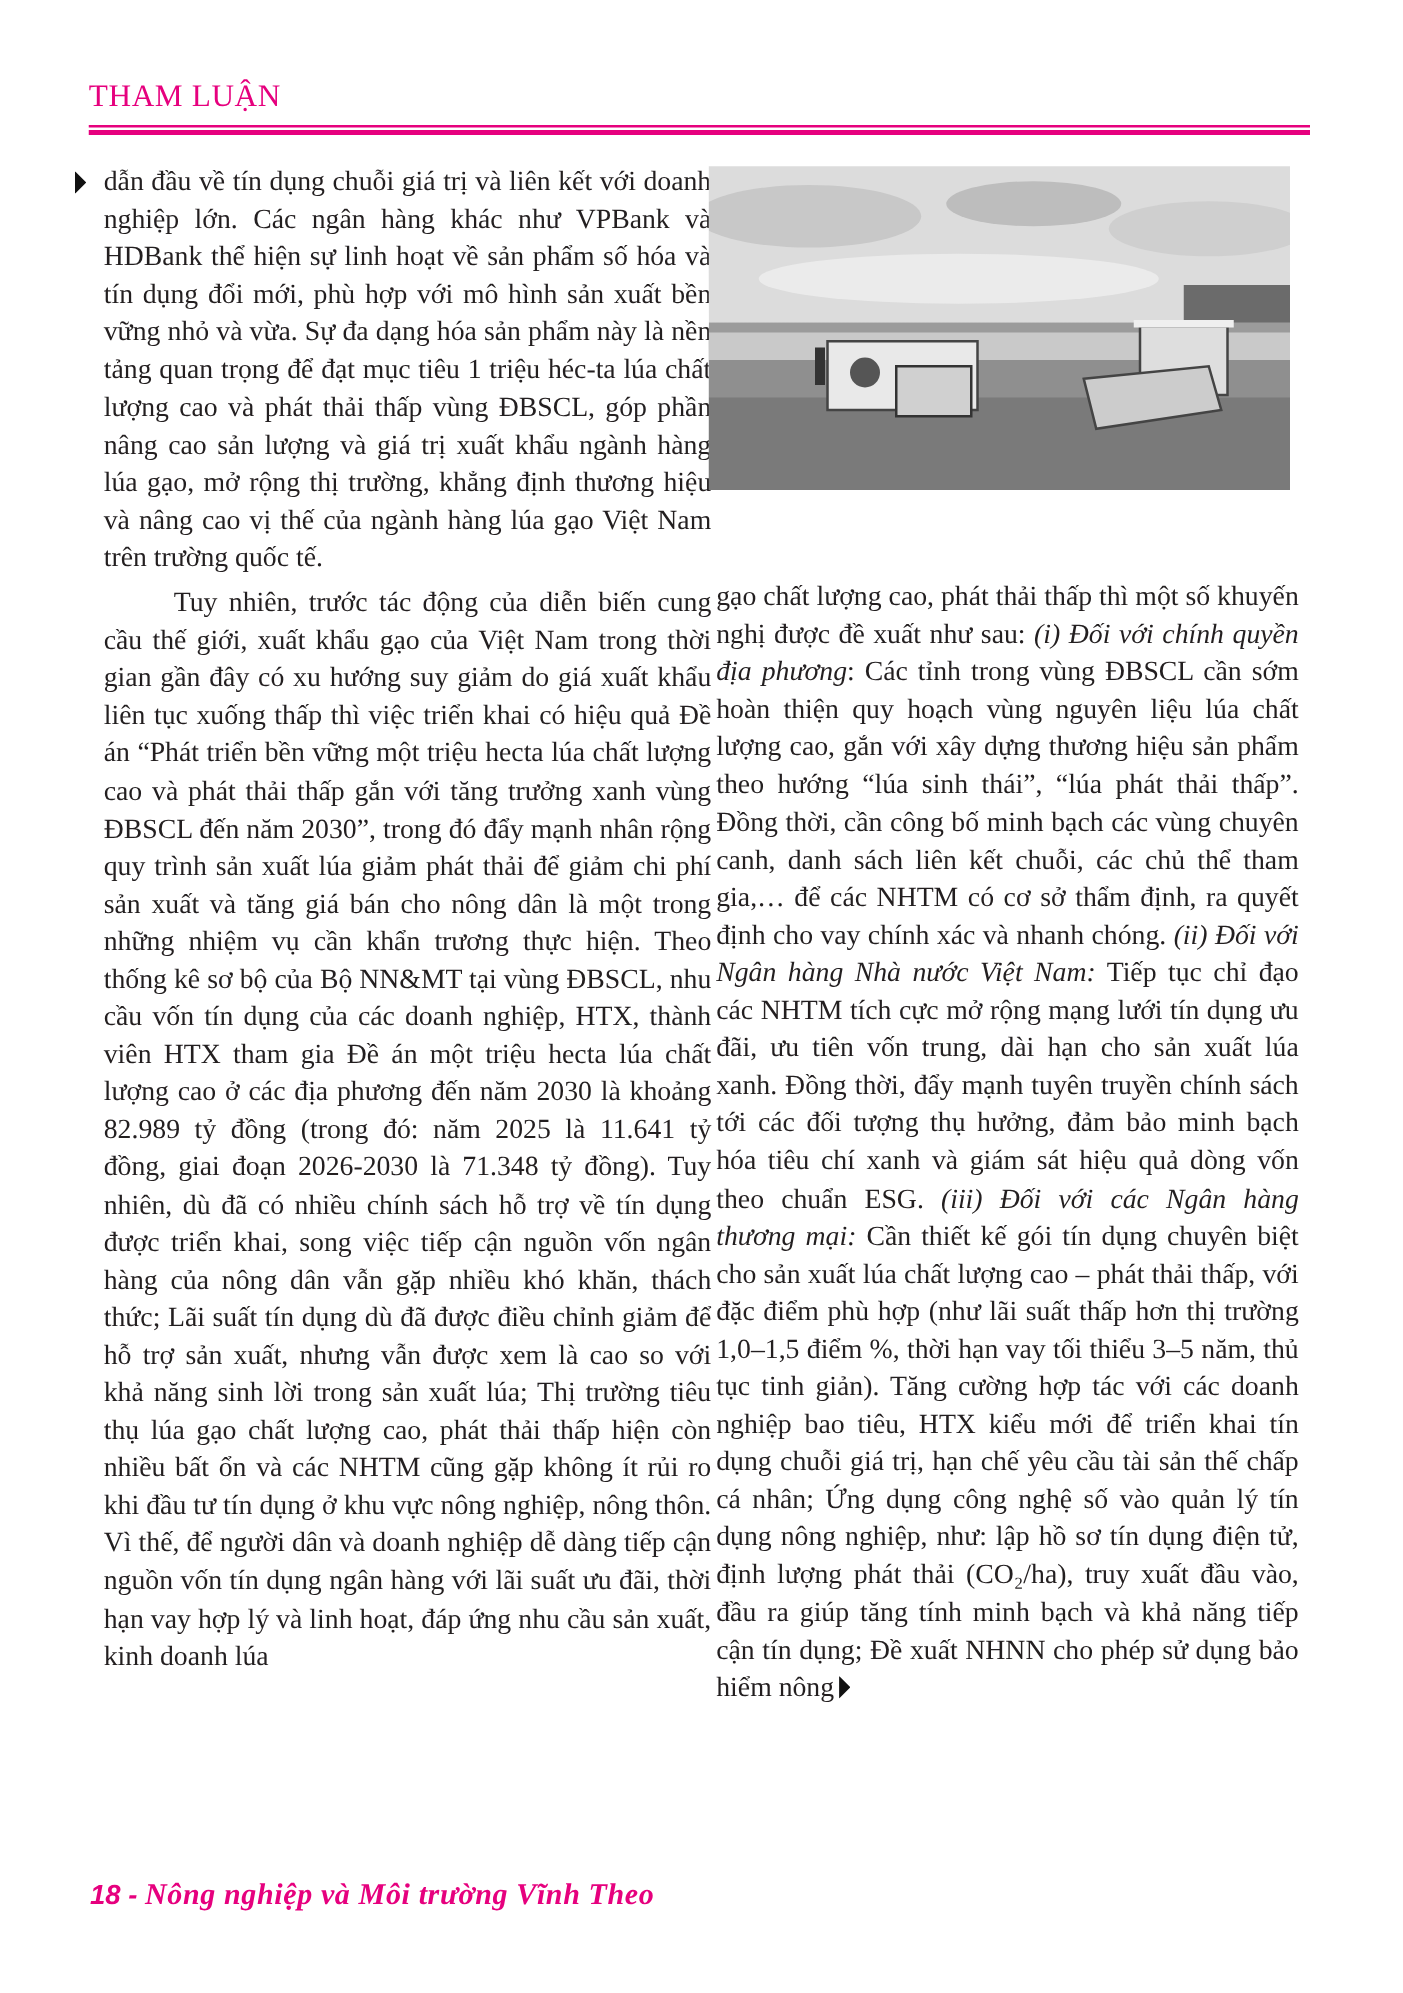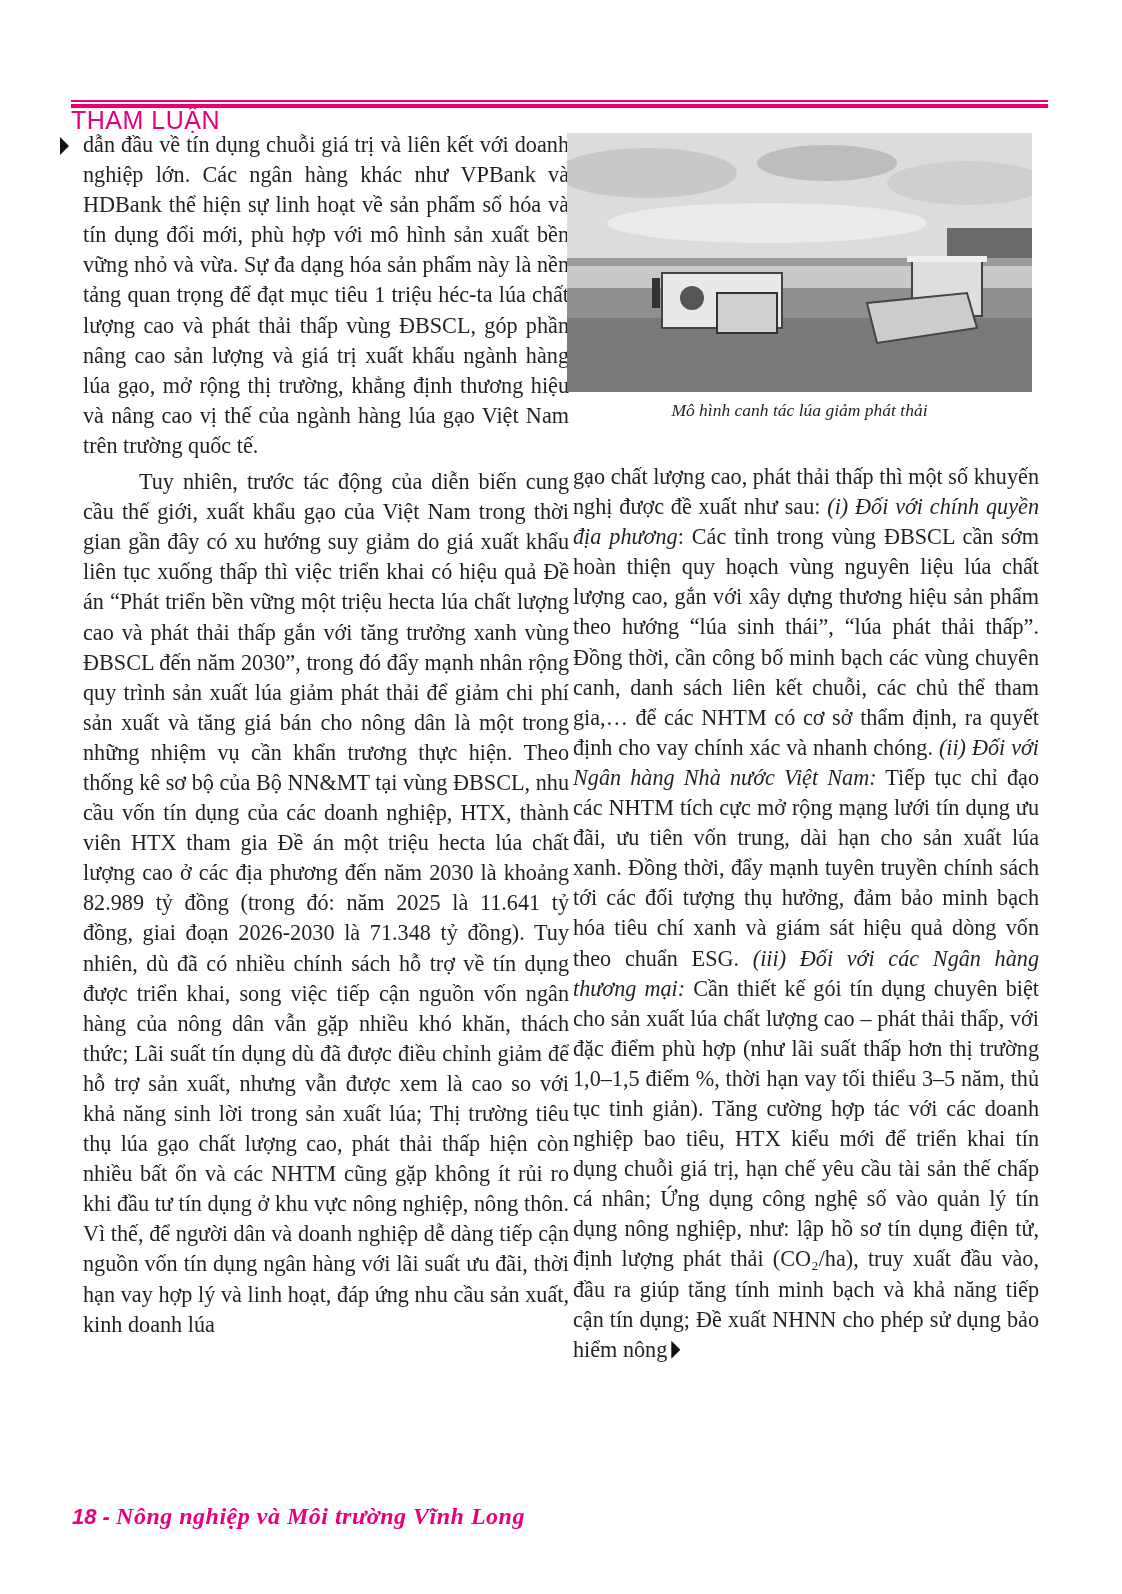--- a/index.html
+++ b/index.html
@@ -1,22 +1,22 @@
 <!DOCTYPE html>
 <html><head>
 <meta charset="utf-8">
 <style>
   html, body { margin: 0; padding: 0; background: #ffffff; }
   body { width: 1122px; height: 1594px; position: relative; overflow: hidden;
          font-family: "Liberation Serif", "DejaVu Serif", serif; color: #231f20; }
 
   .section-label {
     position: absolute; left: 71px; top: 63px;
-    font-family: Liberation Sans, sans-serif;
-    font-size: 25px; letter-spacing: 0.5px; color: #e6007e; line-height: 30px; margin-top: 42px;
+    font-family: Liberation Serif, serif;
+    font-size: 25px; letter-spacing: 0.5px; color: #e6007e; line-height: 30px;
   }
   .rule-thin { position: absolute; left: 71px; top: 100px; width: 977px; height: 2px; background: #e6007e; }
   .rule-thick { position: absolute; left: 71px; top: 104px; width: 977px; height: 4px; background: #e6007e; }
 
   .col { position: absolute; font-size: 22.2px; line-height: 30.1px; text-align: justify; }
   .col p { margin: 0; }
   .col .indent { text-indent: 56px; margin-top: 6px; }
   .col-left { left: 83px; top: 130px; width: 486px; }
   .col-right { left: 573px; top: 462px; width: 466px; }
 
@@ -72,22 +72,21 @@
     <rect x="150" y="160" width="60" height="40" fill="#d0d0d0" stroke="#333" stroke-width="2"></rect>
     <circle cx="125" cy="165" r="12" fill="#555"></circle>
     <rect x="85" y="145" width="8" height="30" fill="#333"></rect>
     <rect x="345" y="128" width="70" height="55" fill="#dedede" stroke="#444" stroke-width="2"></rect>
     <rect x="340" y="123" width="80" height="6" fill="#efefef"></rect>
     <polygon points="300,170 400,160 410,195 310,210" fill="#cccccc" stroke="#444" stroke-width="2"></polygon>
   </svg>
 </div>
 
 <div class="caption">
-  <div>Mô hình canh tác lúa giảm phát thải</div>
 </div>
 
 <div class="col col-right">
   <p><span>gạo chất lượng cao, phát thải thấp thì một số khuyến nghị được đề xuất như sau: </span><em>(i) Đối với chính quyền địa phương</em><span>: Các tỉnh trong vùng ĐBSCL cần sớm hoàn thiện quy hoạch vùng nguyên liệu lúa chất lượng cao, gắn với xây dựng thương hiệu sản phẩm theo hướng “lúa sinh thái”, “lúa phát thải thấp”. Đồng thời, cần công bố minh bạch các vùng chuyên canh, danh sách liên kết chuỗi, các chủ thể tham gia,… để các NHTM có cơ sở thẩm định, ra quyết định cho vay chính xác và nhanh chóng. </span><em>(ii) Đối với Ngân hàng Nhà nước Việt Nam:</em><span> Tiếp tục chỉ đạo các NHTM tích cực mở rộng mạng lưới tín dụng ưu đãi, ưu tiên vốn trung, dài hạn cho sản xuất lúa xanh. Đồng thời, đẩy mạnh tuyên truyền chính sách tới các đối tượng thụ hưởng, đảm bảo minh bạch hóa tiêu chí xanh và giám sát hiệu quả dòng vốn theo chuẩn ESG. </span><em>(iii) Đối với các Ngân hàng thương mại:</em><span> Cần thiết kế gói tín dụng chuyên biệt cho sản xuất lúa chất lượng cao – phát thải thấp, với đặc điểm phù hợp (như lãi suất thấp hơn thị trường 1,0–1,5 điểm %, thời hạn vay tối thiểu 3–5 năm, thủ tục tinh giản). Tăng cường hợp tác với các doanh nghiệp bao tiêu, HTX kiểu mới để triển khai tín dụng chuỗi giá trị, hạn chế yêu cầu tài sản thế chấp cá nhân; Ứng dụng công nghệ số vào quản lý tín dụng nông nghiệp, như: lập hồ sơ tín dụng điện tử, định lượng phát thải (CO₂/ha), truy xuất đầu vào, đầu ra giúp tăng tính minh bạch và khả năng tiếp cận tín dụng; Đề xuất NHNN cho phép sử dụng bảo hiểm nông</span><span class="cont-marker end-marker"></span></p>
 </div>
 
 <div class="footer">
-  <span class="page-num">18</span><span class="page-num"> - </span><span class="mag-title">Nông nghiệp và Môi trường Vĩnh Long</span>
+  <span class="page-num">18</span><span class="page-num"> - </span><span class="mag-title">Nông nghiệp và Môi trường Vĩnh Theo</span>
 </div>
 
 </body></html>

